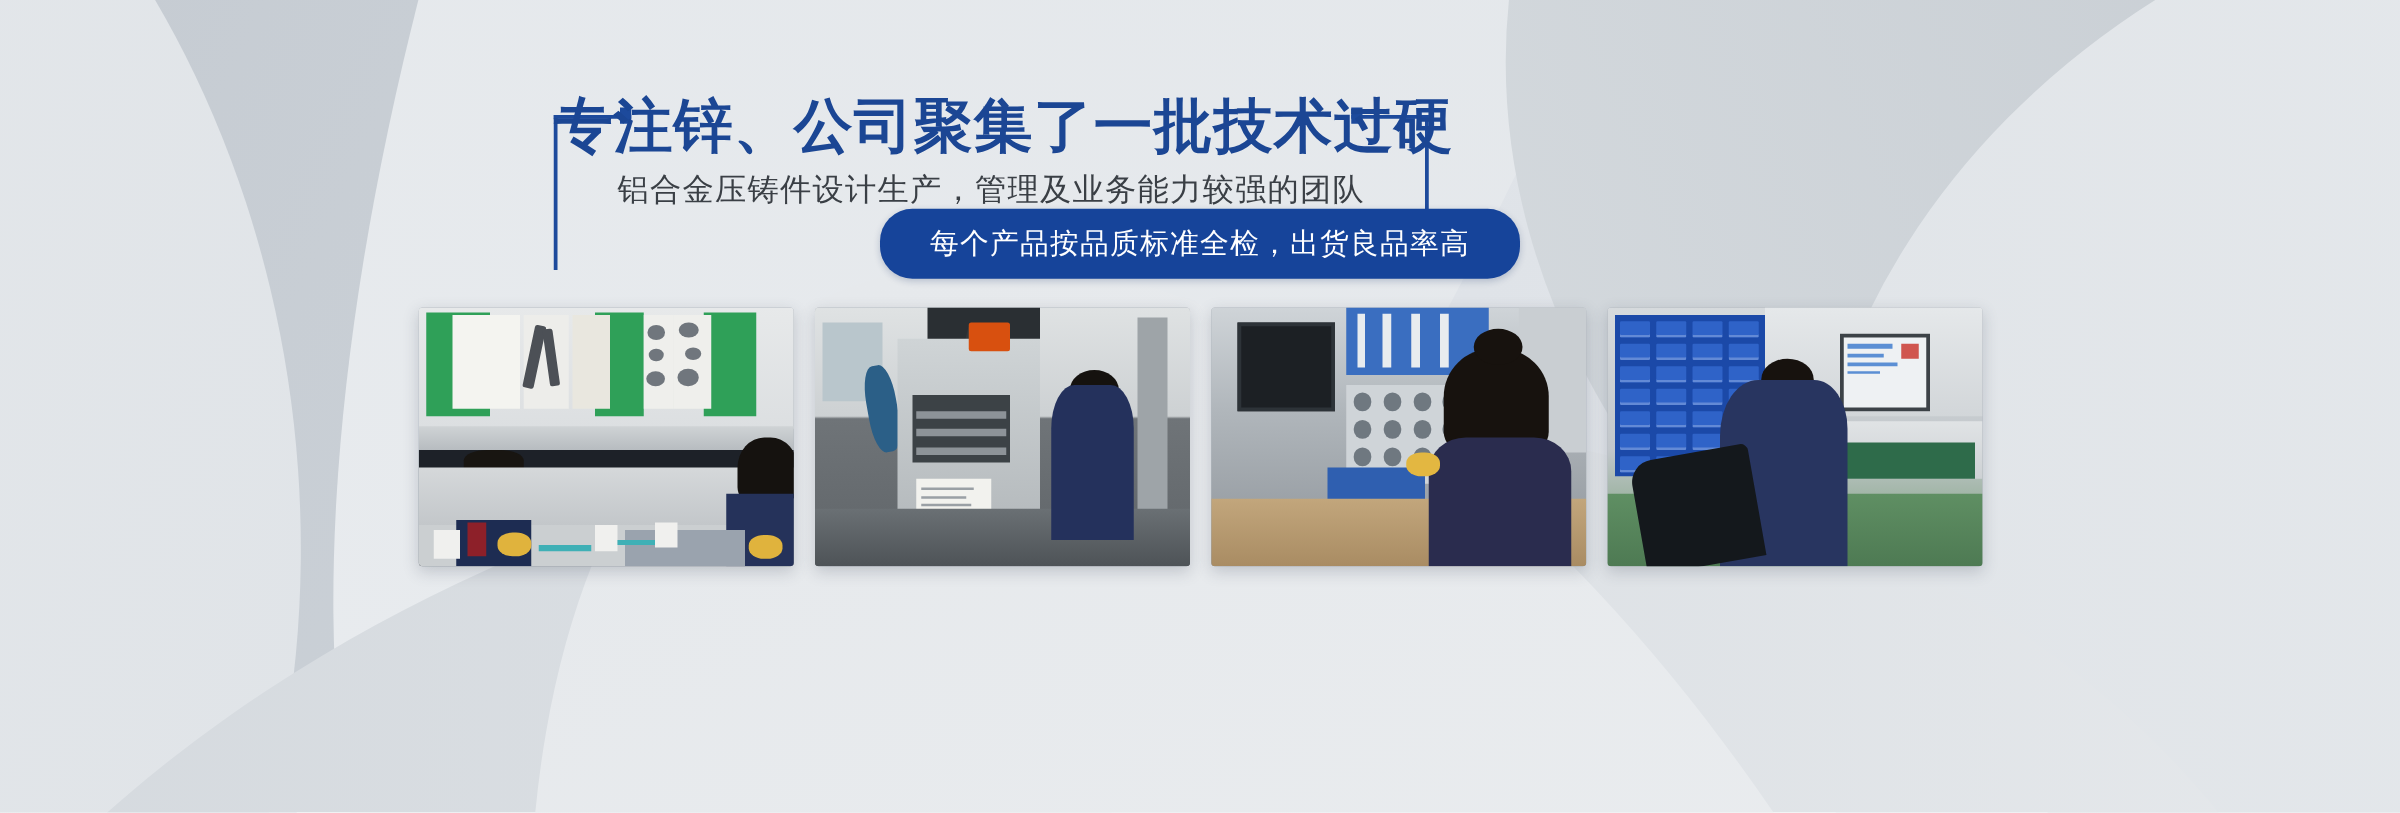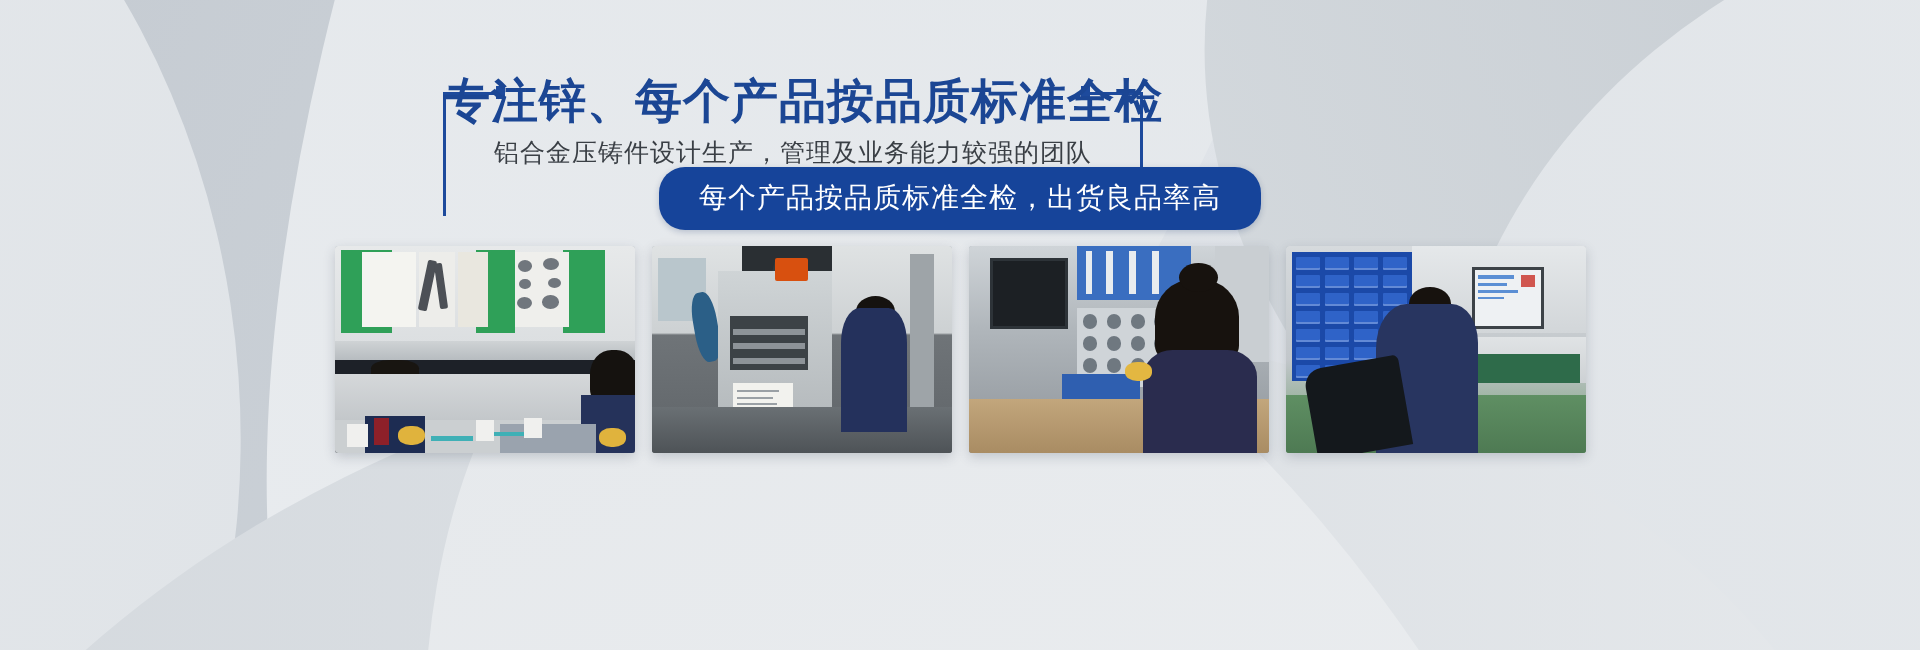--- a/index.html
+++ b/index.html
@@ -138,21 +138,21 @@
   }
 
   
   .pill {
     position: absolute;
     left: 50%;
     transform: translateX(-50%);
     top: 167px;
     background: #16449a;
     color: #ffffff;
-    font-size: 28px;
+    font-size: 23px;
     letter-spacing: 1px;
     border-radius: 26px;
     padding: 12px 40px 13px;
     white-space: nowrap;
     box-shadow: 0 2px 6px rgba(12,40,95,.22);
   }
 
   
   .photos {
     position: absolute;
@@ -313,21 +313,21 @@
     <div class="swoosh swoosh-c"></div>
     <div class="swoosh swoosh-g"></div>
   </div>
 
   <div class="headline">
     <div class="bracket-left"></div>
     <div class="bracket-left-cap"></div>
     <div class="bracket-right"></div>
     <div class="bracket-right-cap"></div>
 
-    <div class="title-main">专注锌、每个产品按品质标准全检</div>
+    <div class="title-main">专注锌、公司聚集了一批技术过硬</div>
     <div class="title-sub">铝合金压铸件设计生产，管理及业务能力较强的团队</div>
   </div>
 
   <div class="pill">每个产品按品质标准全检，出货良品率高</div>
 
   <div class="photos">
 
     <div class="photo">
       <div class="p1-wallL"></div>
       <div class="p1-green1"></div>

